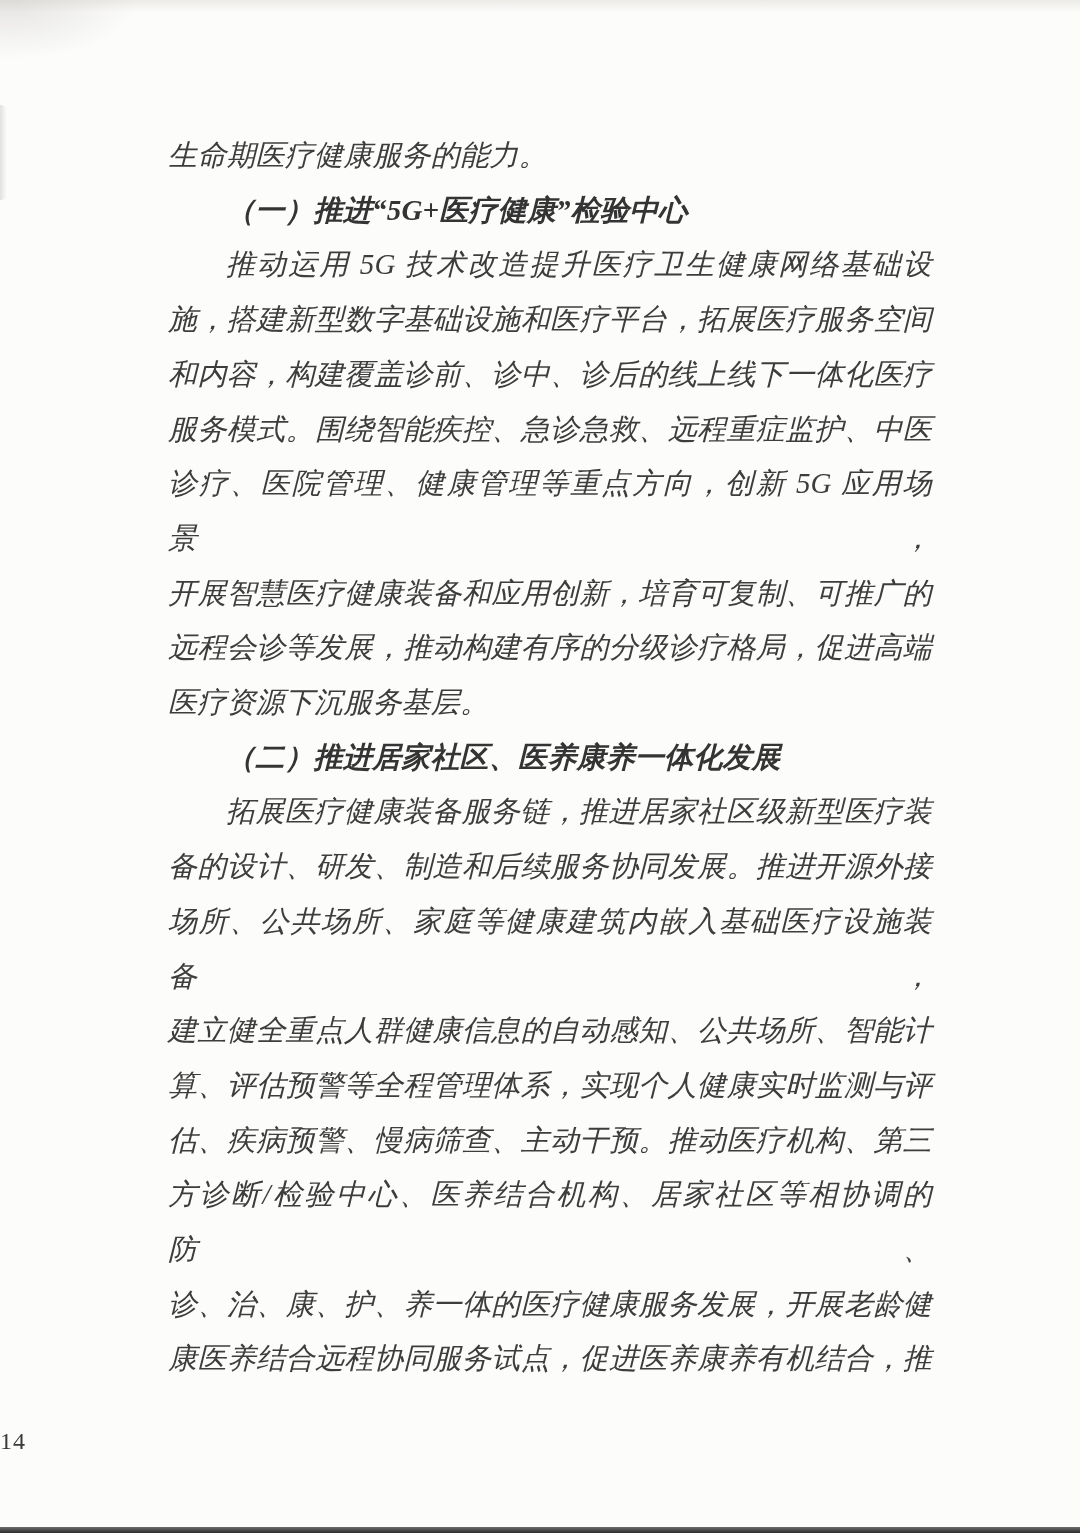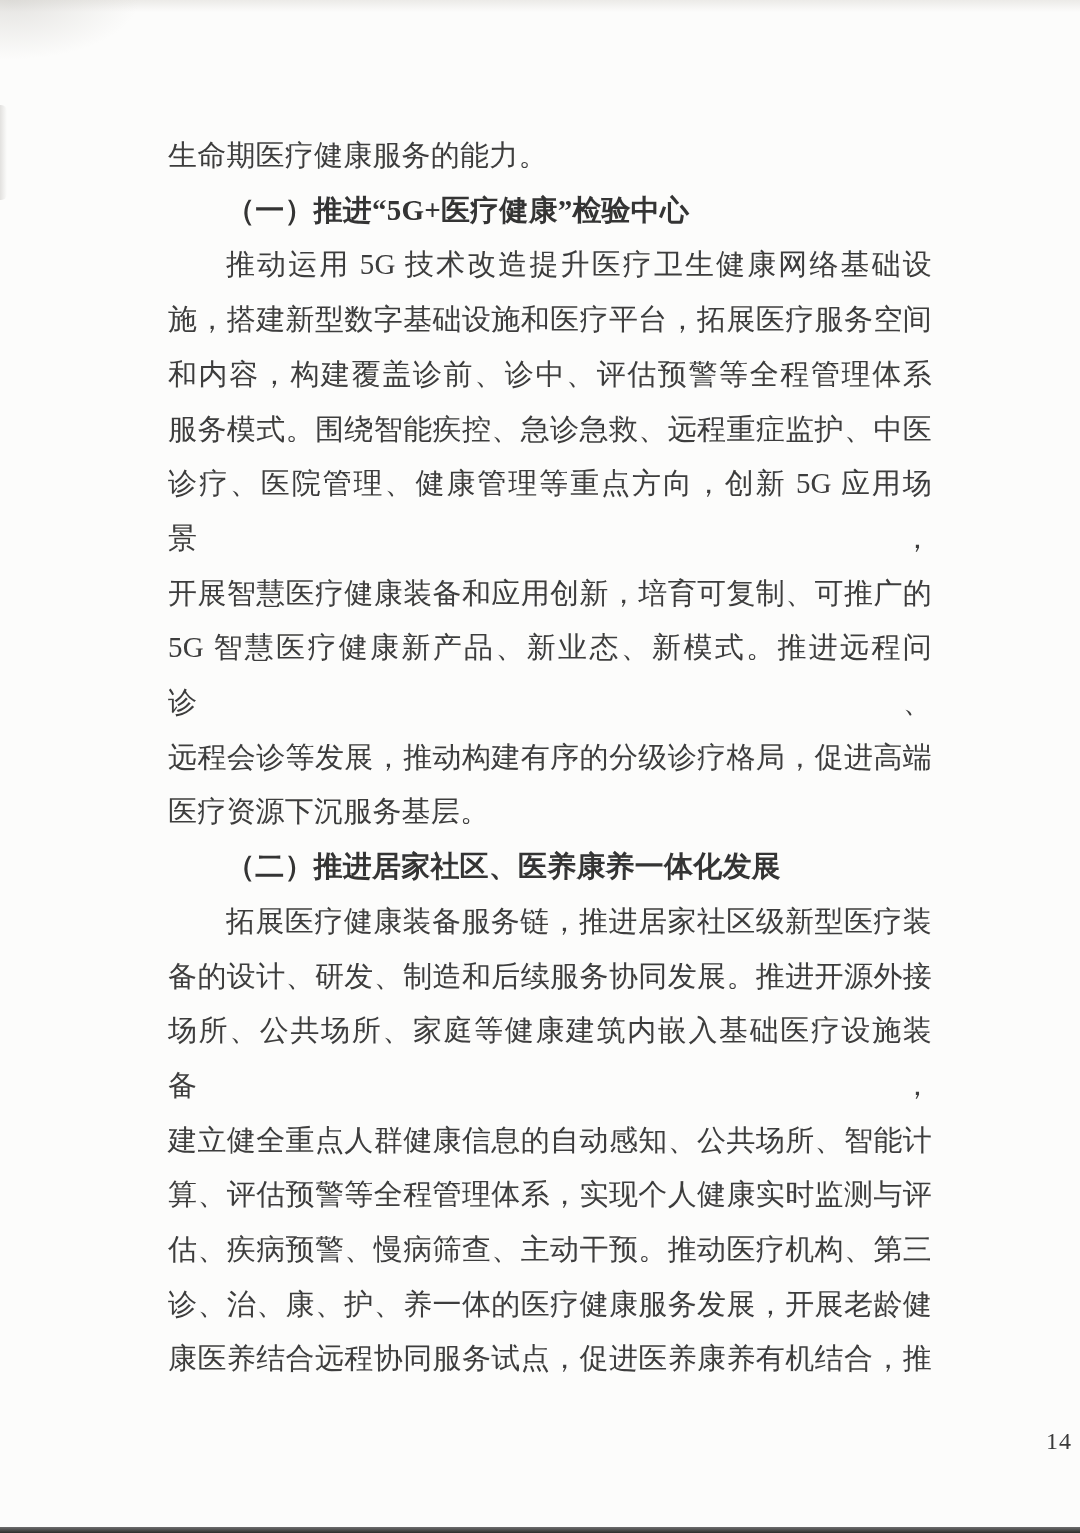--- a/index.html
+++ b/index.html
@@ -54,73 +54,74 @@
     left: 168px;
     top: 128px;
     width: 764px;
     font-size: 29px;
     line-height: 54.7px;
     color: #3d3d3d;
     letter-spacing: 0.2px;
   }
   .ln {
     white-space: nowrap;
+    font-style: italic;
   }
   .ln.j {
     white-space: normal;
     text-align: justify;
     text-align-last: justify;
   }
   .ln.start {
     text-indent: 2em;
   }
   .ln.heading {
     text-indent: 2em;
     font-weight: 700;
     color: #343434;
   }
   .pageno {
     position: absolute;
     top: 1428px;
     left: 0;
     width: 1072px;
-    text-align: right;
+    text-align: left;
     font-size: 24px;
     color: #3a3a3a;
     letter-spacing: 1px;
   }
 </style>
 </head>
 <body>
 
 <div class="page">
 
   <div class="edge-top"></div>
   <div class="corner-smudge"></div>
   <div class="left-smudge"></div>
 
   <div class="text-col">
     <div class="ln end">生命期医疗健康服务的能力。</div>
     <div class="ln heading">（一）推进“5G+医疗健康”检验中心</div>
     <div class="ln j start">推动运用 5G 技术改造提升医疗卫生健康网络基础设</div>
     <div class="ln j">施，搭建新型数字基础设施和医疗平台，拓展医疗服务空间</div>
-    <div class="ln j">和内容，构建覆盖诊前、诊中、评估预警等全程管理体系</div>
+    <div class="ln j">和内容，构建覆盖诊前、诊中、诊后的线上线下一体化医疗</div>
     <div class="ln j">服务模式。围绕智能疾控、急诊急救、远程重症监护、中医</div>
     <div class="ln j">诊疗、医院管理、健康管理等重点方向，创新 5G 应用场景，</div>
     <div class="ln j">开展智慧医疗健康装备和应用创新，培育可复制、可推广的</div>
-    <div class="ln j">5G 智慧医疗健康新产品、新业态、新模式。推进远程问诊、</div>
     <div class="ln j">远程会诊等发展，推动构建有序的分级诊疗格局，促进高端</div>
     <div class="ln end">医疗资源下沉服务基层。</div>
     <div class="ln heading">（二）推进居家社区、医养康养一体化发展</div>
     <div class="ln j start">拓展医疗健康装备服务链，推进居家社区级新型医疗装</div>
     <div class="ln j">备的设计、研发、制造和后续服务协同发展。推进开源外接</div>
     <div class="ln j">场所、公共场所、家庭等健康建筑内嵌入基础医疗设施装备，</div>
     <div class="ln j">建立健全重点人群健康信息的自动感知、公共场所、智能计</div>
     <div class="ln j">算、评估预警等全程管理体系，实现个人健康实时监测与评</div>
     <div class="ln j">估、疾病预警、慢病筛查、主动干预。推动医疗机构、第三</div>
+    <div class="ln j">方诊断/检验中心、医养结合机构、居家社区等相协调的防、</div>
     <div class="ln j">诊、治、康、护、养一体的医疗健康服务发展，开展老龄健</div>
     <div class="ln j">康医养结合远程协同服务试点，促进医养康养有机结合，推</div>
 
   </div>
 
   <div class="pageno">14</div>
 
   <div class="bottom-band"></div>
 
 </div>

